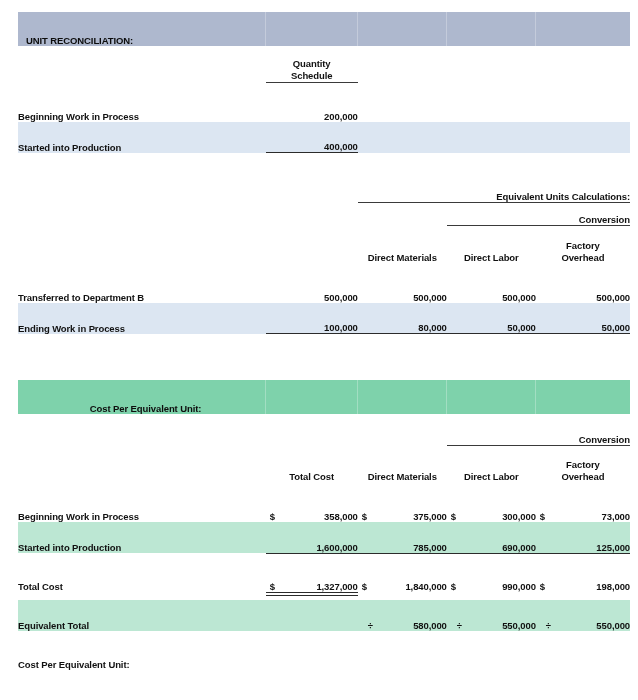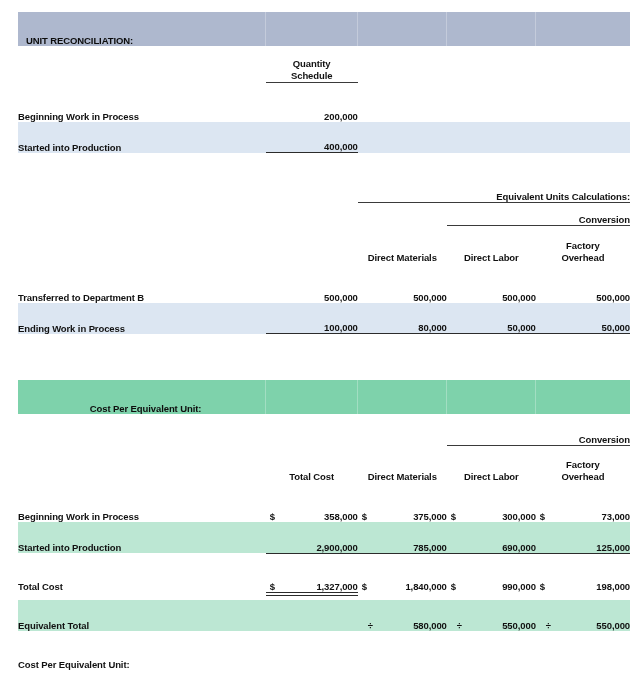--- a/index.html
+++ b/index.html
@@ -319,21 +319,21 @@
         <span>300,000</span>
       </td>
       <td class="num">
         <span class="cur">$</span>
         <span>73,000</span>
       </td>
     </tr>
 
     <tr class="row-data row-band-green">
       <td class="lbl">Started into Production</td>
-      <td class="num u-single">2,900,000</td>
+      <td class="num u-single">1,600,000</td>
       <td class="num u-single">785,000</td>
       <td class="num u-single">690,000</td>
       <td class="num u-single">125,000</td>
     </tr>
 
     <tr class="spacer-xs">
           <td colspan="5"></td>
         </tr>
 
     <tr class="row-data">

